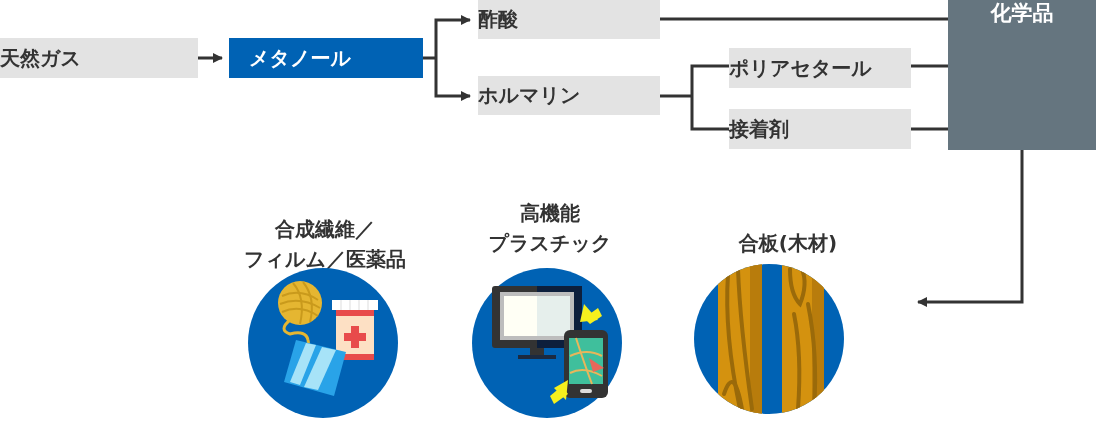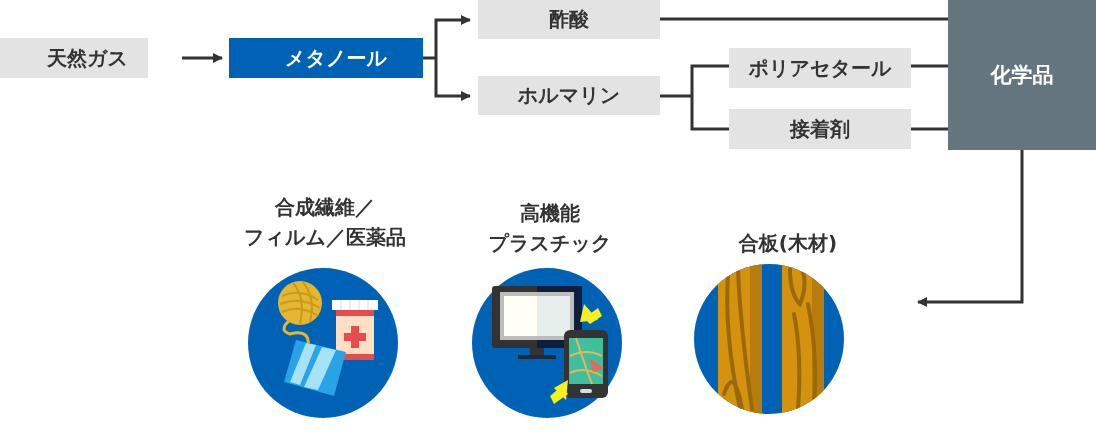--- a/index.html
+++ b/index.html
@@ -1,19 +1,19 @@
 <!DOCTYPE html>
 <html><head>
 <meta charset="utf-8">
 <style>
   html, body { margin: 0; padding: 0; background: #ffffff; }
   body { width: 1096px; height: 440px; position: relative; overflow: hidden;
          font-family: "DejaVu Sans", "Liberation Sans", sans-serif; }
-  .box { position: absolute; display: flex; align-items: center; justify-content: center;
-         font-size: 20px; font-weight: bold; color: #333333; background: #e3e3e3; box-sizing: border-box; }
+  .box { position: absolute; display: flex; align-items: center; justify-content: flex-start;
+         font-size: 20px; font-weight: bold; color: #333333; background: #e3e3e3; box-sizing: border-box; font-family: Liberation Mono, monospace; }
   .box.blue { background: #0062b4; color: #ffffff; }
   .box.slate { background: #65757f; color: #ffffff; flex-direction: column; line-height: 30px; font-size: 21px; }
   .lines { position: absolute; left: 0; top: 0; }
   .label { position: absolute; text-align: center; font-size: 20px; font-weight: bold; color: #333333; line-height: 30px; }
   .circle { position: absolute; width: 150px; height: 150px; }
 </style>
 </head>
 <body>
 
 <svg class="lines" width="1096" height="440">
@@ -30,21 +30,21 @@
     <line x1="660" y1="19" x2="948" y2="19"></line>
     <line x1="660" y1="96" x2="692" y2="96"></line>
     <polyline points="692,96 692,66 730,66"></polyline>
     <polyline points="692,96 692,129 730,129"></polyline>
     <line x1="911" y1="66" x2="948" y2="66"></line>
     <line x1="911" y1="129" x2="948" y2="129"></line>
     <polyline points="1022,150 1022,302 918,302" marker-end="url(#arr)"></polyline>
   </g>
 </svg>
 
-<div class="box" style="left:0;top:38px;width:148px;height:40px;padding-left:27px;">
+<div class="box" style="left:0;top:38px;width:198px;height:40px;">
   <span>天然ガス</span>
 </div>
 <div class="box blue" style="left:229px;top:38px;width:194px;height:40px;padding-left:20px;">
   <span>メタノール</span>
 </div>
 <div class="box" style="left:478px;top:0;width:182px;height:39px;">
   <span>酢酸</span>
 </div>
 <div class="box" style="left:478px;top:76px;width:182px;height:39px;">
   <span>ホルマリン</span>
@@ -52,21 +52,21 @@
 <div class="box" style="left:729px;top:48px;width:182px;height:40px;">
   <span>ポリアセタール</span>
 </div>
 <div class="box" style="left:729px;top:109px;width:182px;height:40px;">
   <span>接着剤</span>
 </div>
 <div class="box slate" style="left:948px;top:0;width:148px;height:150px;gap:12px;">
   <span>化学品</span>
 </div>
 
-<div class="label" style="left:210px;top:194px;width:230px;font-family:Liberation Mono, monospace;">
+<div class="label" style="left:210px;top:214px;width:230px;">
   <div>合成繊維／</div>
   <div>フィルム／医薬品</div>
 </div>
 <div class="label" style="left:450px;top:198px;width:200px;">
   <div>高機能</div>
   <div>プラスチック</div>
 </div>
 <div class="label" style="left:688px;top:228px;width:200px;">
   <div>合板(木材)</div>
 </div>

